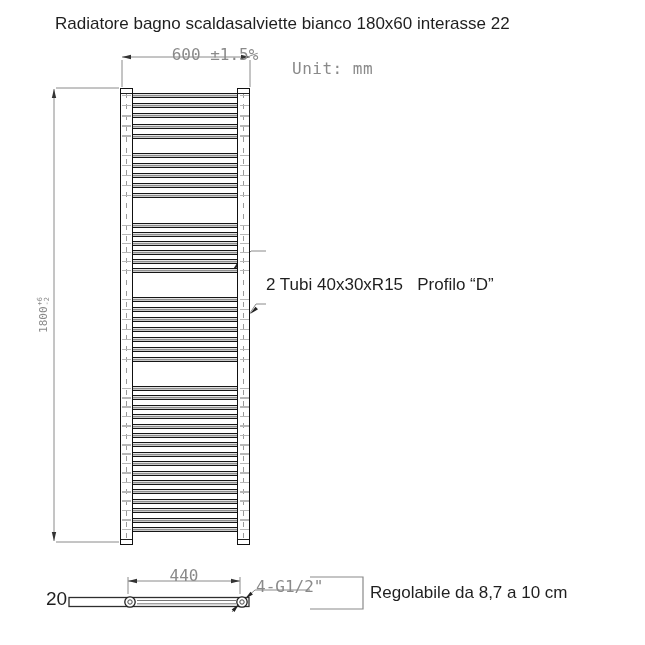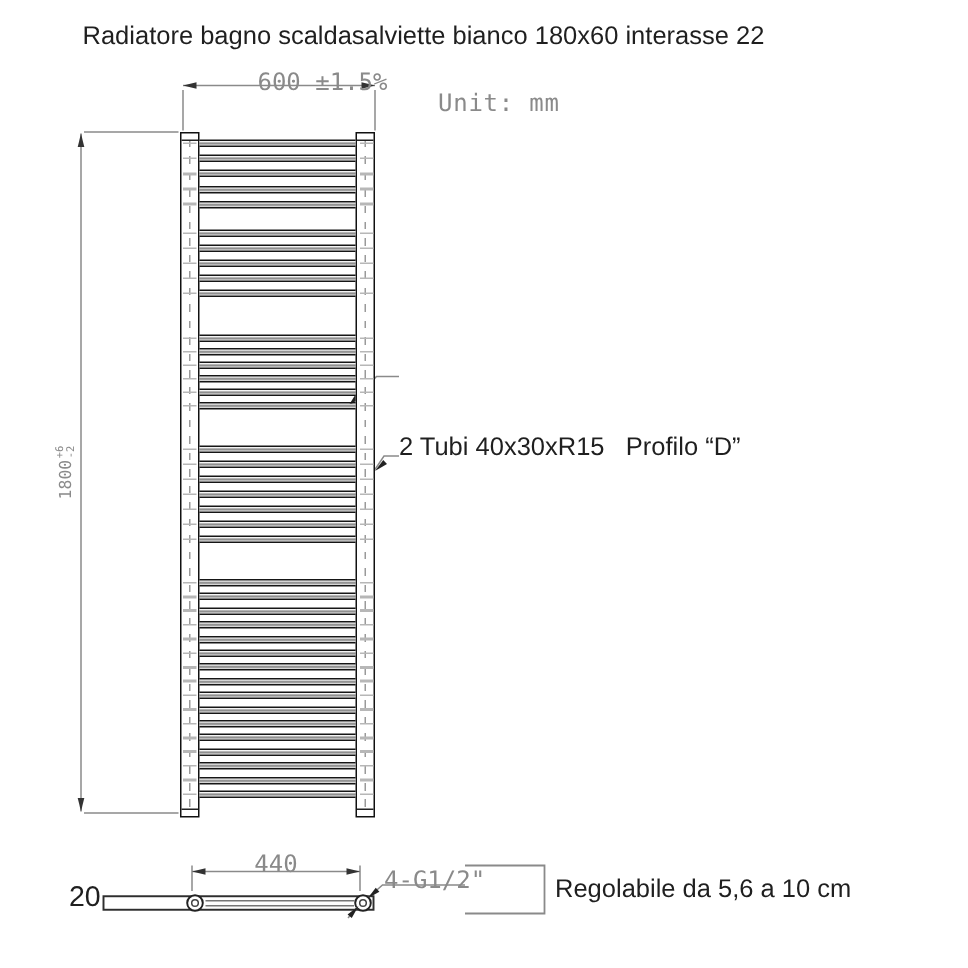--- a/index.html
+++ b/index.html
@@ -17,21 +17,21 @@
   .depth-label{left:46px;top:588px;font-size:19px;}
   .height-label{
     left:-4px;top:306px;width:100px;height:18px;text-align:center;
     transform:rotate(-90deg);transform-origin:center center;
     font-family:"DejaVu Sans Mono",monospace;color:#8a8a8a;font-size:11px;
   }
   .tol{display:inline-flex;flex-direction:column;vertical-align:middle;
        font-size:7px;line-height:7px;margin-left:1px;}
   .callout{font-size:17px;white-space:pre;}
   .callout-tubes{left:266px;top:236px;}
-  .callout-collectors{left:266px;top:288px;}
+  .callout-collectors{left:266px;top:275px;}
   .adjustable-label{left:370px;top:583px;font-size:17px;}
   .footer{left:38px;top:620px;font-size:16.5px;letter-spacing:0.1px;white-space:pre;}
 
   svg.lines{position:absolute;left:0;top:0;}
 
   
   .tube{
     position:absolute;top:88px;height:457px;width:13px;box-sizing:border-box;
     border:1.6px solid #111;
     background-color:#fff;
@@ -236,15 +236,15 @@
   <div class="abs height-label"><span>1800</span><span class="tol">
         <span>+6</span>
         <span>-2</span>
       </span></div>
 
   <div class="abs callout callout-collectors">2 Tubi 40x30xR15   Profilo “D”</div>
 
   <div class="abs cad pitch-label">440</div>
   <div class="abs cad conn-label">4-G1/2"</div>
   <div class="abs depth-label">20</div>
-  <div class="abs adjustable-label">Regolabile da 5,6 a 10 cm</div>
+  <div class="abs adjustable-label">Regolabile da 8,7 a 10 cm</div>
 
 </div>
 
 </body></html>

